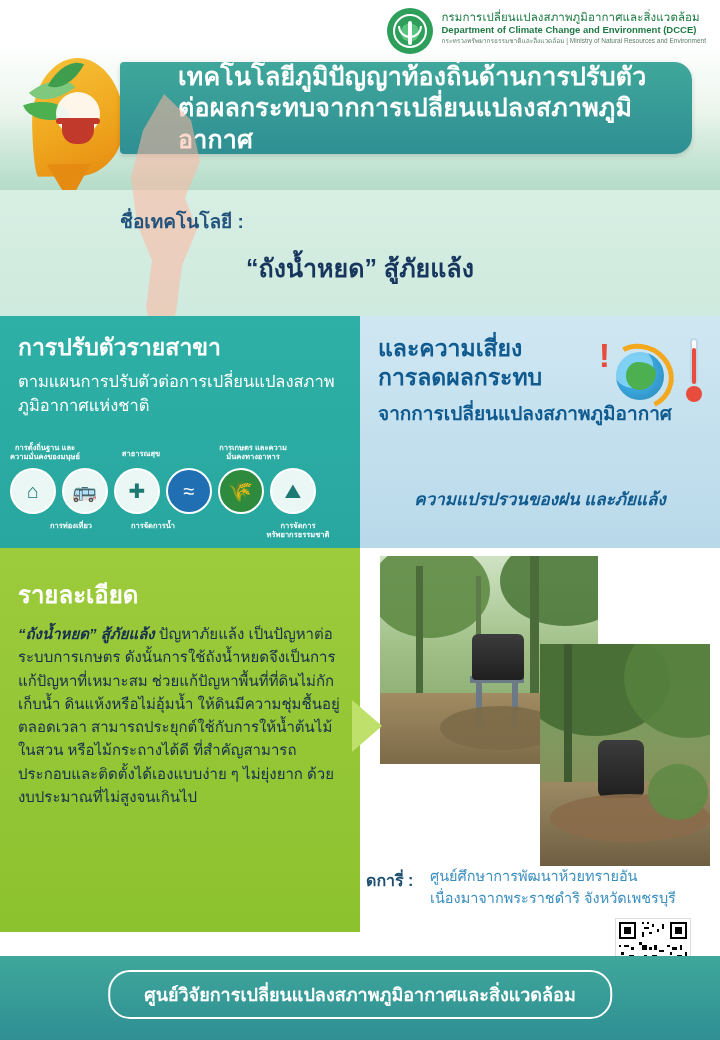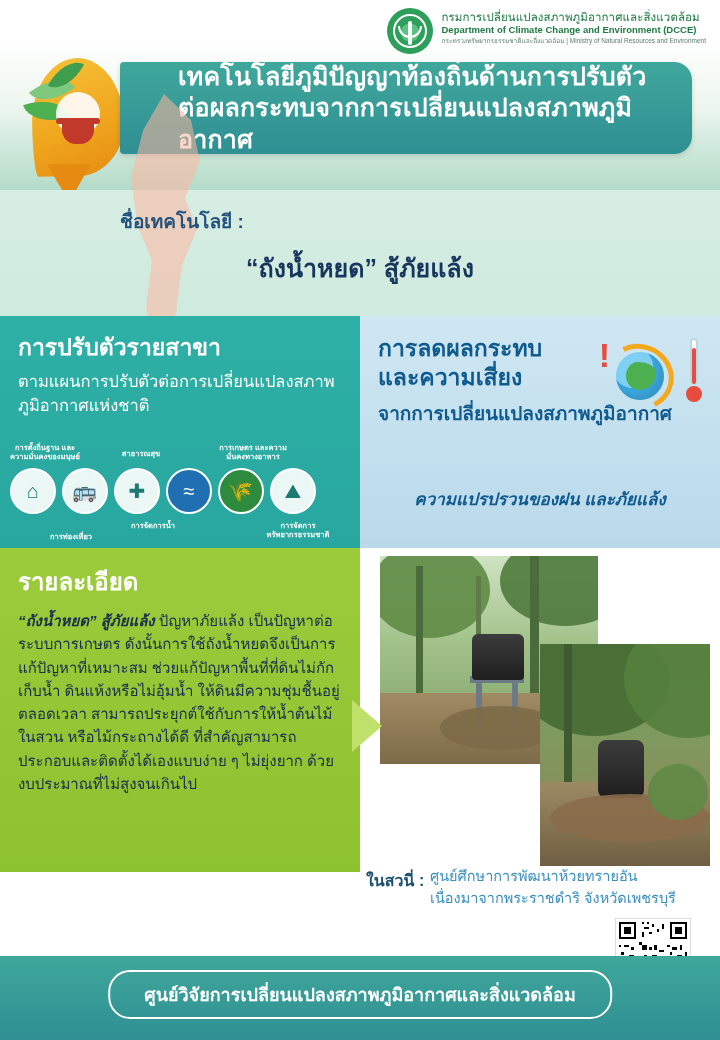--- a/index.html
+++ b/index.html
@@ -177,23 +177,23 @@
     background:#eaf7f5; display:flex;align-items:center;justify-content:center;
     font-size:20px; color:#1d7a72;
     border:2px solid #ffffff;
   }
   .sec-ic.blue{ background:#1f6fb2; color:#fff;}
   .sec-ic.green{ background:#2e8b3d; color:#fff;}
   .sec-lab { position:absolute; font-size:7.5px; color:#ffffff; font-weight:bold; text-align:center; line-height:1.15;}
 
   
   .details {
-    position:absolute; top:548px; left:0; width:360px; height:324px;
+    position:absolute; top:548px; left:0; width:360px; height:384px;
     background: linear-gradient(180deg,#9ccb3b 0%, #8dc22f 100%);
-    padding: 14px 18px;
+    padding: 27px 18px;
     color:#17365d;
   }
   .details h3 { margin:0 0 8px; font-size:24px; color:#ffffff; font-weight:bold;}
   .details .body { font-size:15px; line-height:1.55; color:#18304f;}
   .arrow-right {
     position:absolute; left:352px; top:700px; width:0;height:0;
     border-top:26px solid transparent; border-bottom:26px solid transparent;
     border-left:30px solid #bfe06a;
     z-index:5;
   }
@@ -282,41 +282,41 @@
   <div class="panels">
 
     <div class="panel-left">
       <h2>การปรับตัวรายสาขา</h2>
       <p>ตามแผนการปรับตัวต่อการเปลี่ยนแปลงสภาพภูมิอากาศแห่งชาติ</p>
 
       <div class="sectors">
         <div class="sec-lab" style="left:8px; top:2px; width:74px;">การตั้งถิ่นฐาน
 และความมั่นคงของมนุษย์</div>
         <div class="sec-lab" style="left:112px; top:8px; width:58px;">สาธารณสุข</div>
-        <div class="sec-lab" style="left:36px; top:80px; width:70px;margin-top:11px;">การท่องเที่ยว</div>
+        <div class="sec-lab" style="left:36px; top:80px; width:70px;">การท่องเที่ยว</div>
         <div class="sec-lab" style="left:118px; top:80px; width:70px;">การจัดการน้ำ</div>
         <div class="sec-lab" style="left:212px; top:2px; width:82px;">การเกษตร
 และความมั่นคงทางอาหาร</div>
         <div class="sec-lab" style="left:252px; top:80px; width:92px;">การจัดการ
 ทรัพยากรธรรมชาติ</div>
 
         <div class="sec-row">
           <div class="sec-ic">⌂</div>
           <div class="sec-ic">🚌</div>
           <div class="sec-ic">✚</div>
           <div class="sec-ic blue">≈</div>
           <div class="sec-ic green">🌾</div>
           <div class="sec-ic">⛰</div>
         </div>
       </div>
     </div>
 
     <div class="panel-right">
+      <h2>และความเสี่ยง</h2>
       <h2>การลดผลกระทบ</h2>
-      <h2>และความเสี่ยง</h2>
       <div class="sub">จากการเปลี่ยนแปลงสภาพภูมิอากาศ</div>
 
       <div class="excl">!</div>
       <div class="globe-ico">
         <div class="arrow"></div>
           <div class="ball"></div>
           <div class="land"></div>
       </div>
       <div class="thermo">
         <div class="stem"></div>
@@ -358,21 +358,21 @@
       <div class="leafy" style="left:-20px;top:-18px;width:150px;height:110px;background:#456b33;"></div>
       <div class="leafy" style="left:84px;top:-26px;width:130px;height:120px;background:#55803d;"></div>
       <div class="tree" style="left:24px;top:0;width:8px;height:140px;background:#3e5a30;"></div>
       <div class="ground" style="height:38%;background:linear-gradient(180deg,#9b8a63 0%,#6f5f42 100%);"></div>
       <div class="tank" style="left:58px;top:96px;width:46px;height:58px;border-radius:8px;"></div>
       <div class="leafy" style="left:10px;top:150px;width:160px;height:48px;background:#8a6b4a;border-radius:50%;"></div>
       <div class="leafy" style="left:108px;top:120px;width:60px;height:56px;background:#5f8b45;"></div>
     </div>
   </div>
 
-  <div class="place-label">ในสวนี่ :</div>
+  <div class="place-label">ดการี่ :</div>
   <div class="place-value" style="white-space:pre-line;">ศูนย์ศึกษาการพัฒนาห้วยทรายอัน
 เนื่องมาจากพระราชดำริ จังหวัดเพชรบุรี</div>
 
   <div class="qr-wrap">
     <svg class="qr" viewBox="0 0 29 29" shape-rendering="crispEdges">
       <rect width="29" height="29" fill="#ffffff"></rect>
       <g fill="#000000">
         <rect x="1" y="1" width="7" height="7"></rect>
           <rect x="2" y="2" width="5" height="5" fill="#fff"></rect>
           <rect x="3" y="3" width="3" height="3"></rect>

